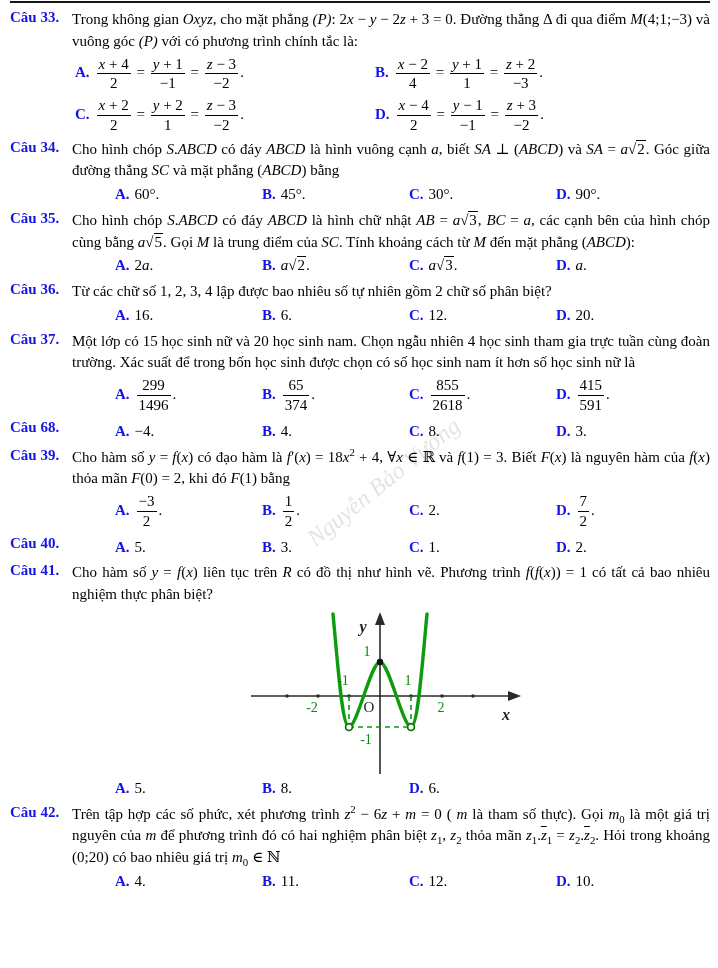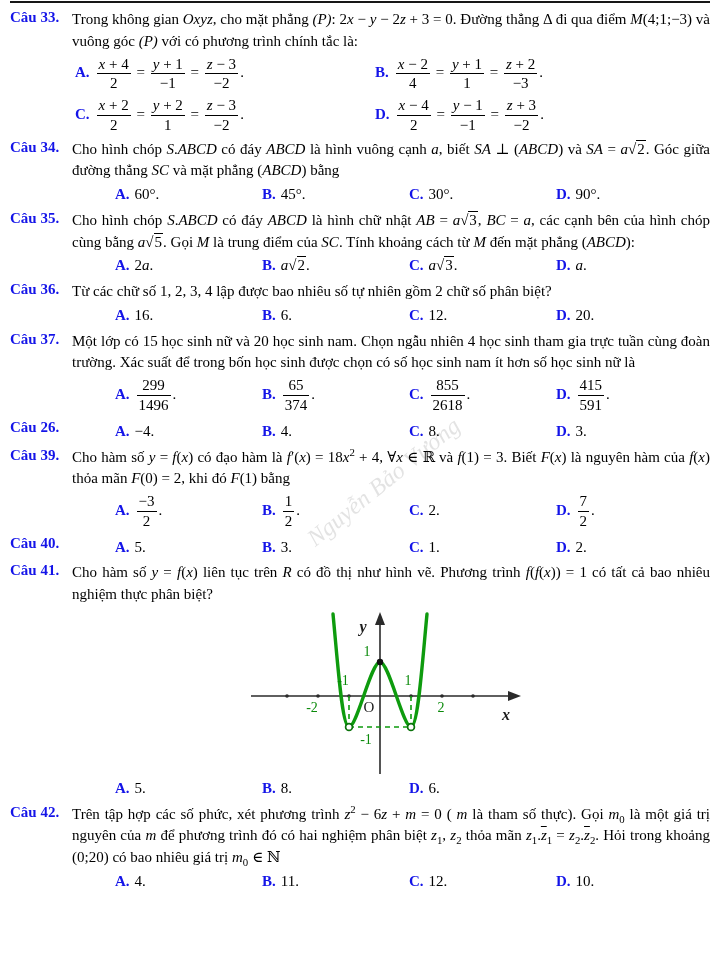--- a/index.html
+++ b/index.html
@@ -101,21 +101,21 @@
       <div class="opts opts4">
         <div class="opt"><span class="lt">A.</span><span><span class="fr"><span class="n">299</span><span class="d">1496</span></span>.</span></div>
         <div class="opt"><span class="lt">B.</span><span><span class="fr"><span class="n">65</span><span class="d">374</span></span>.</span></div>
         <div class="opt"><span class="lt">C.</span><span><span class="fr"><span class="n">855</span><span class="d">2618</span></span>.</span></div>
         <div class="opt"><span class="lt">D.</span><span><span class="fr"><span class="n">415</span><span class="d">591</span></span>.</span></div>
       </div>
     </div>
   </div>
 
   <div class="q">
-    <div class="qlab">Câu 26.</div>
+    <div class="qlab">Câu 68.</div>
     <div class="qmain">
       <div class="opts opts4">
         <div class="opt"><span class="lt">A.</span><span>−4.</span></div>
         <div class="opt"><span class="lt">B.</span><span>4.</span></div>
         <div class="opt"><span class="lt">C.</span><span>8.</span></div>
         <div class="opt"><span class="lt">D.</span><span>3.</span></div>
       </div>
     </div>
   </div>
 

